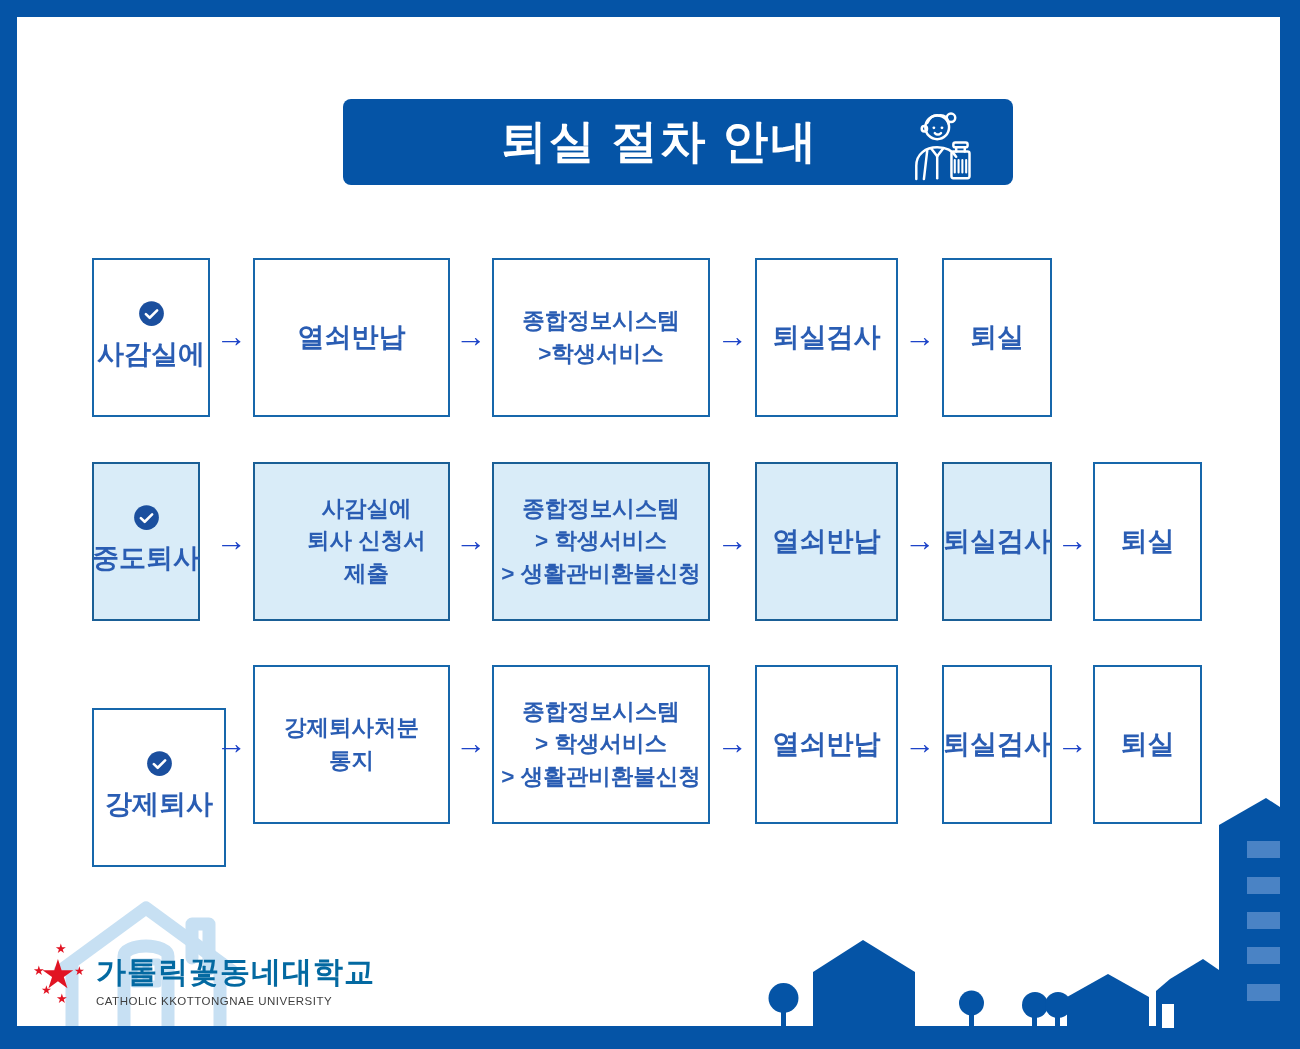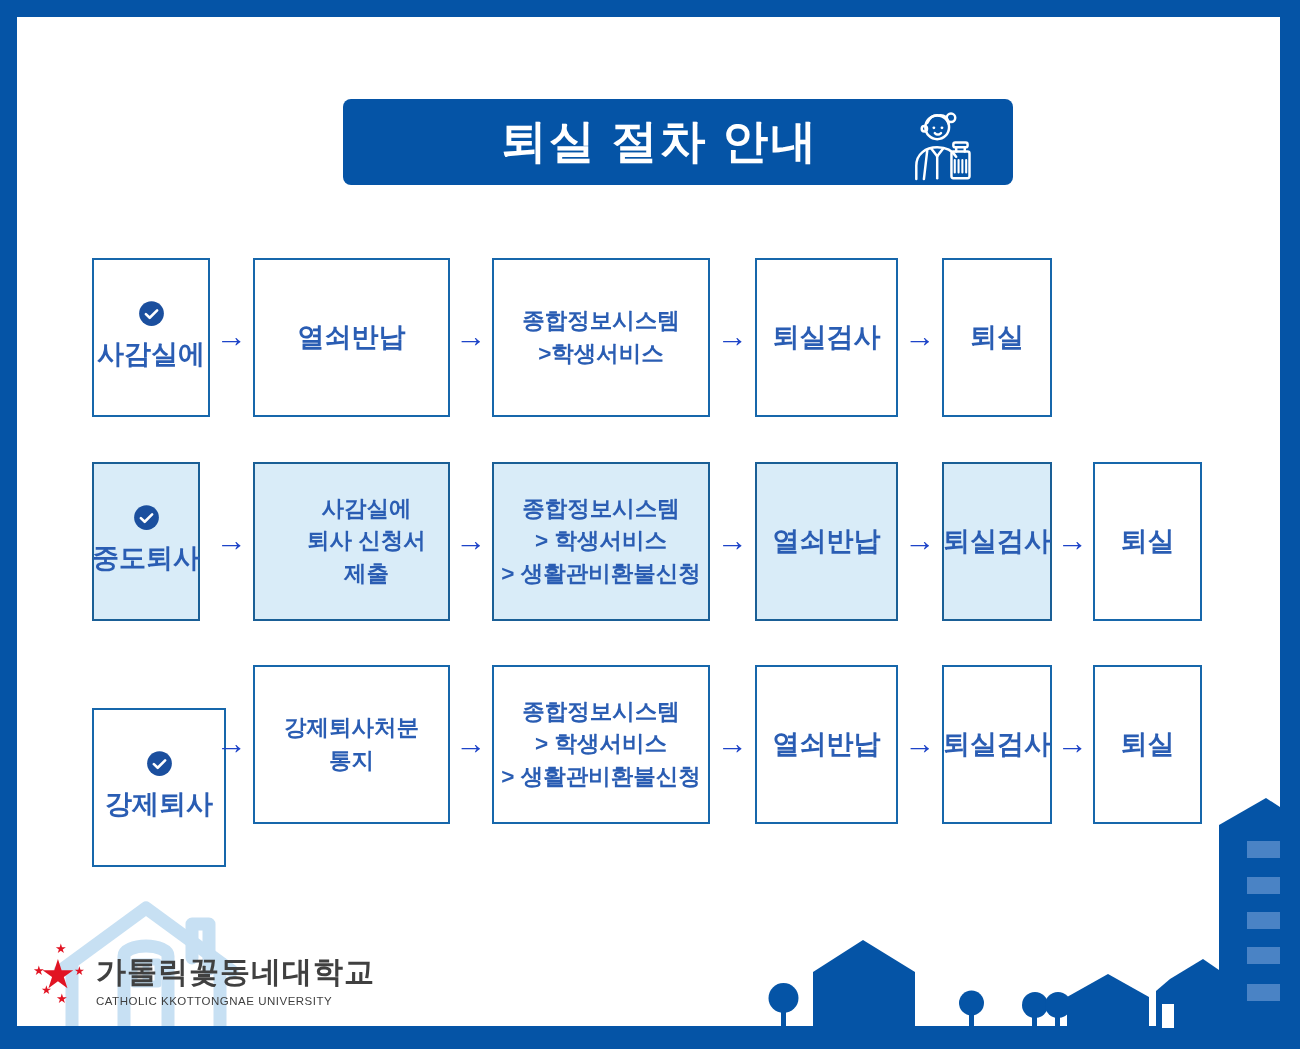--- a/index.html
+++ b/index.html
@@ -55,21 +55,21 @@
   .logo{position:absolute;left:36px;top:952px;display:flex;align-items:flex-start;z-index:5;}
   .logo-mark{position:relative;width:52px;height:60px;flex:0 0 auto;}
   .logo-mark .star{position:absolute;color:var(--logo-red);line-height:1;}
   .star.big{font-size:40px;left:4px;top:2px;}
   .star.s1{font-size:13px;left:19px;top:-10px;}
   .star.s2{font-size:13px;left:-3px;top:12px;}
   .star.s3{font-size:12px;left:38px;top:13px;}
   .star.s4{font-size:12px;left:5px;top:32px;}
   .star.s5{font-size:13px;left:20px;top:40px;}
   .logo-text{margin-left:8px;}
-  .logo-kr{font-size:30px;font-weight:bold;color:#404040;letter-spacing:1px;white-space:nowrap;}
+  .logo-kr{font-size:30px;font-weight:bold;color:#0369a1;letter-spacing:1px;white-space:nowrap;}
   .logo-en{font-size:11.5px;font-weight:normal;color:#3f3f3f;letter-spacing:0.5px;margin-top:2px;white-space:nowrap;}
   
   .watermark{position:absolute;left:46px;top:866px;z-index:1;}
   .skyline{position:absolute;left:0;bottom:0;z-index:2;}
 </style>
 </head>
 <body>
 
 <div class="stage">
 

